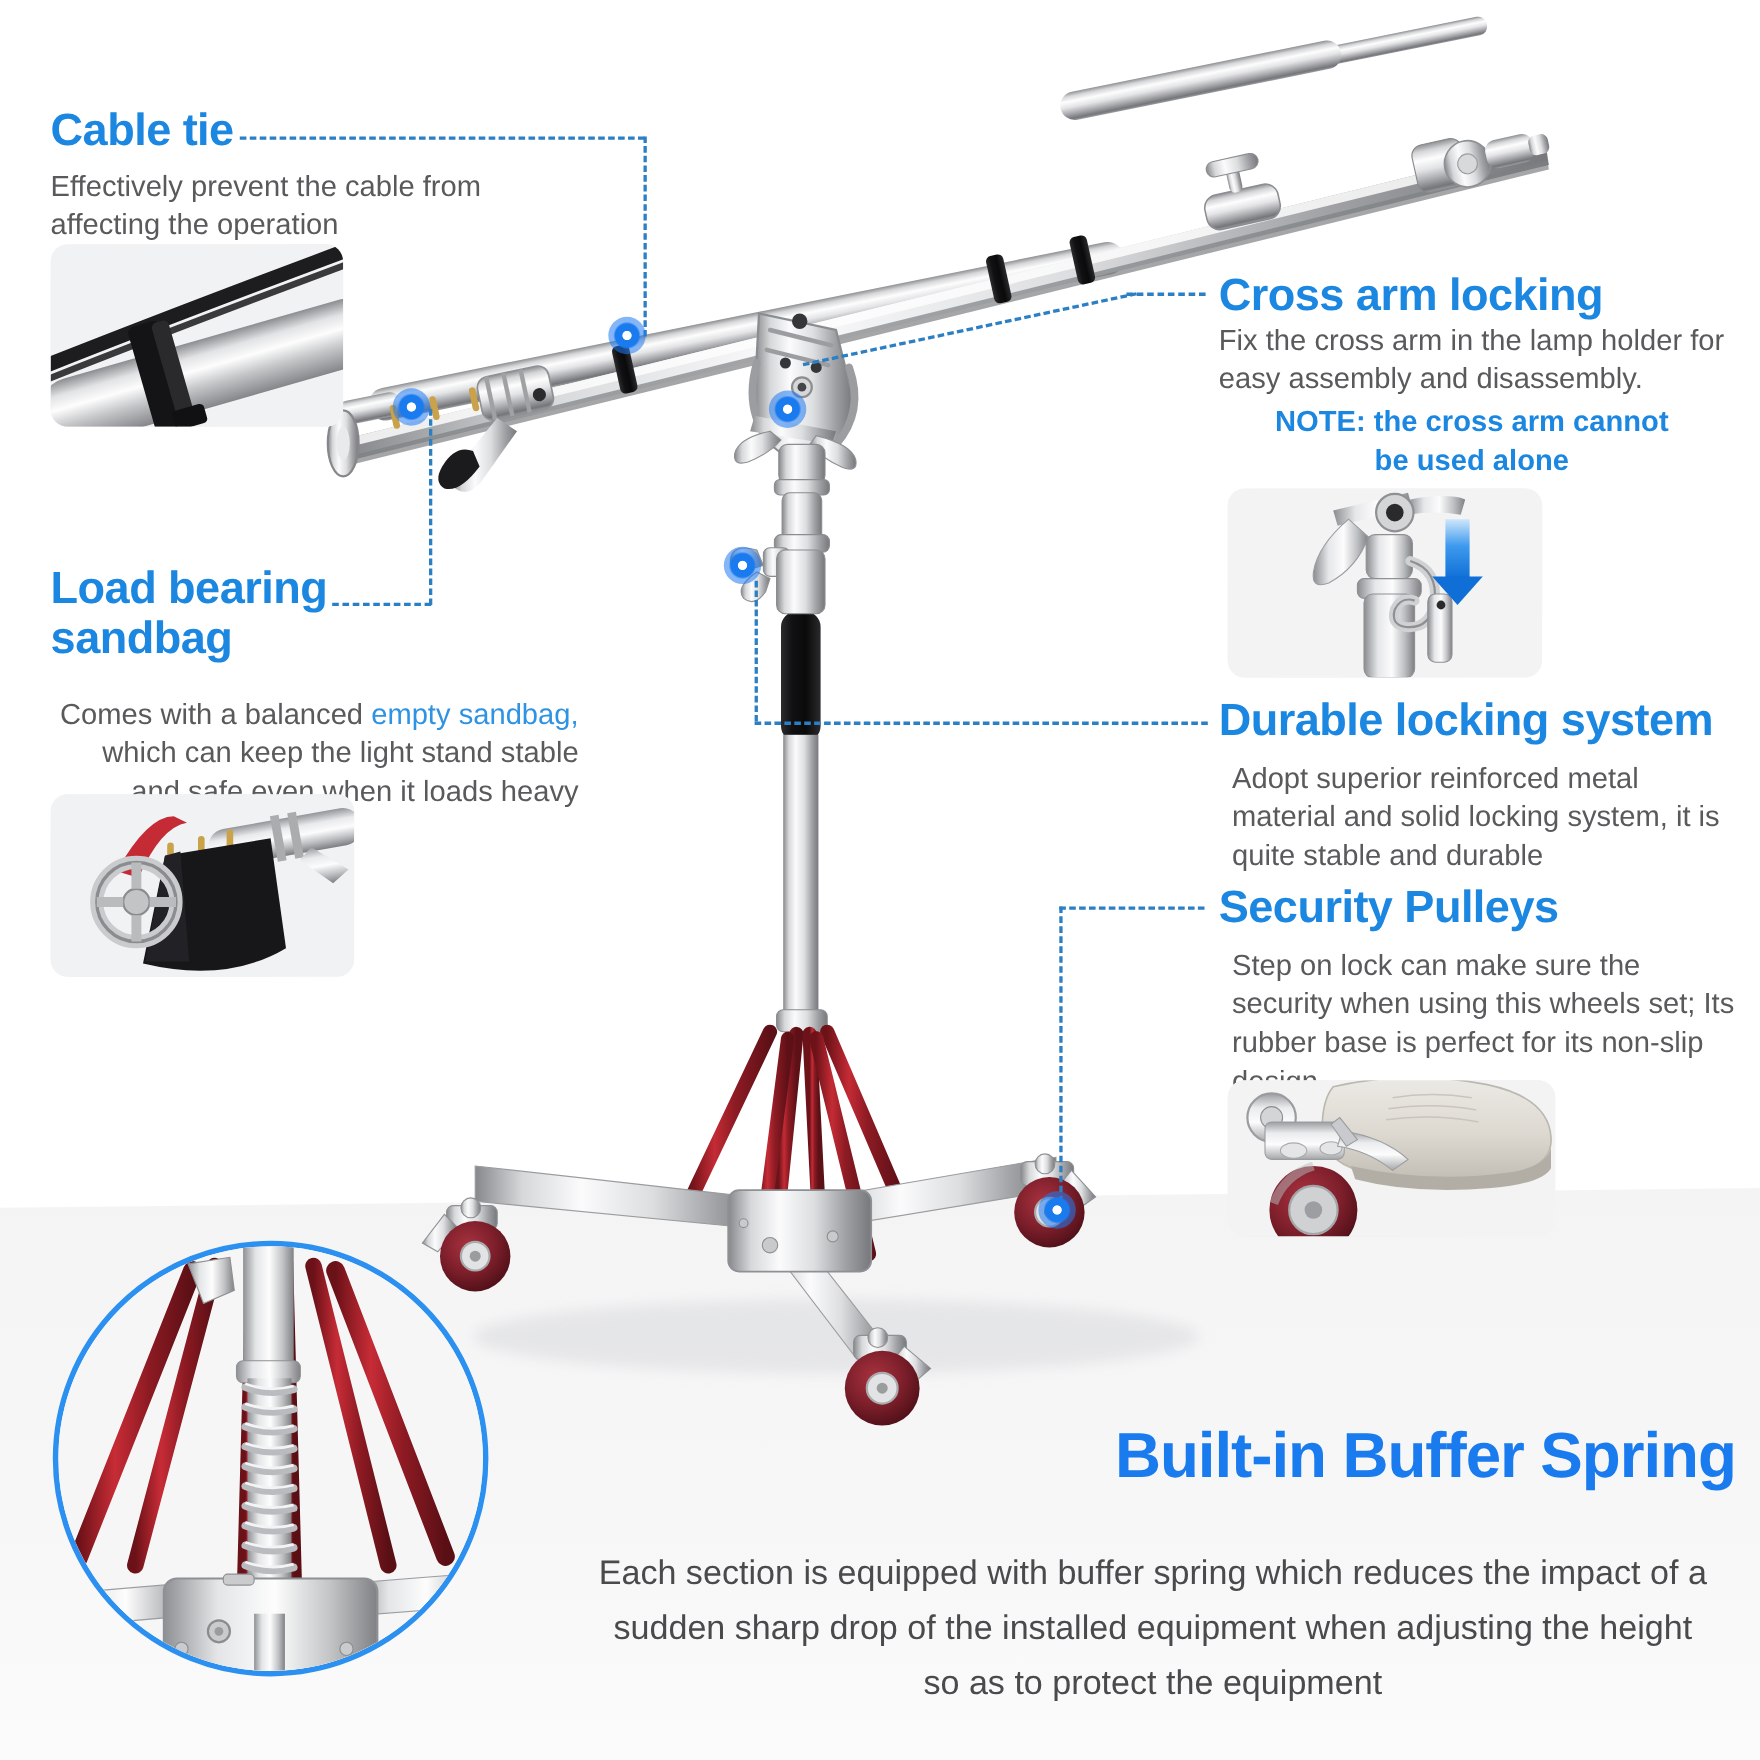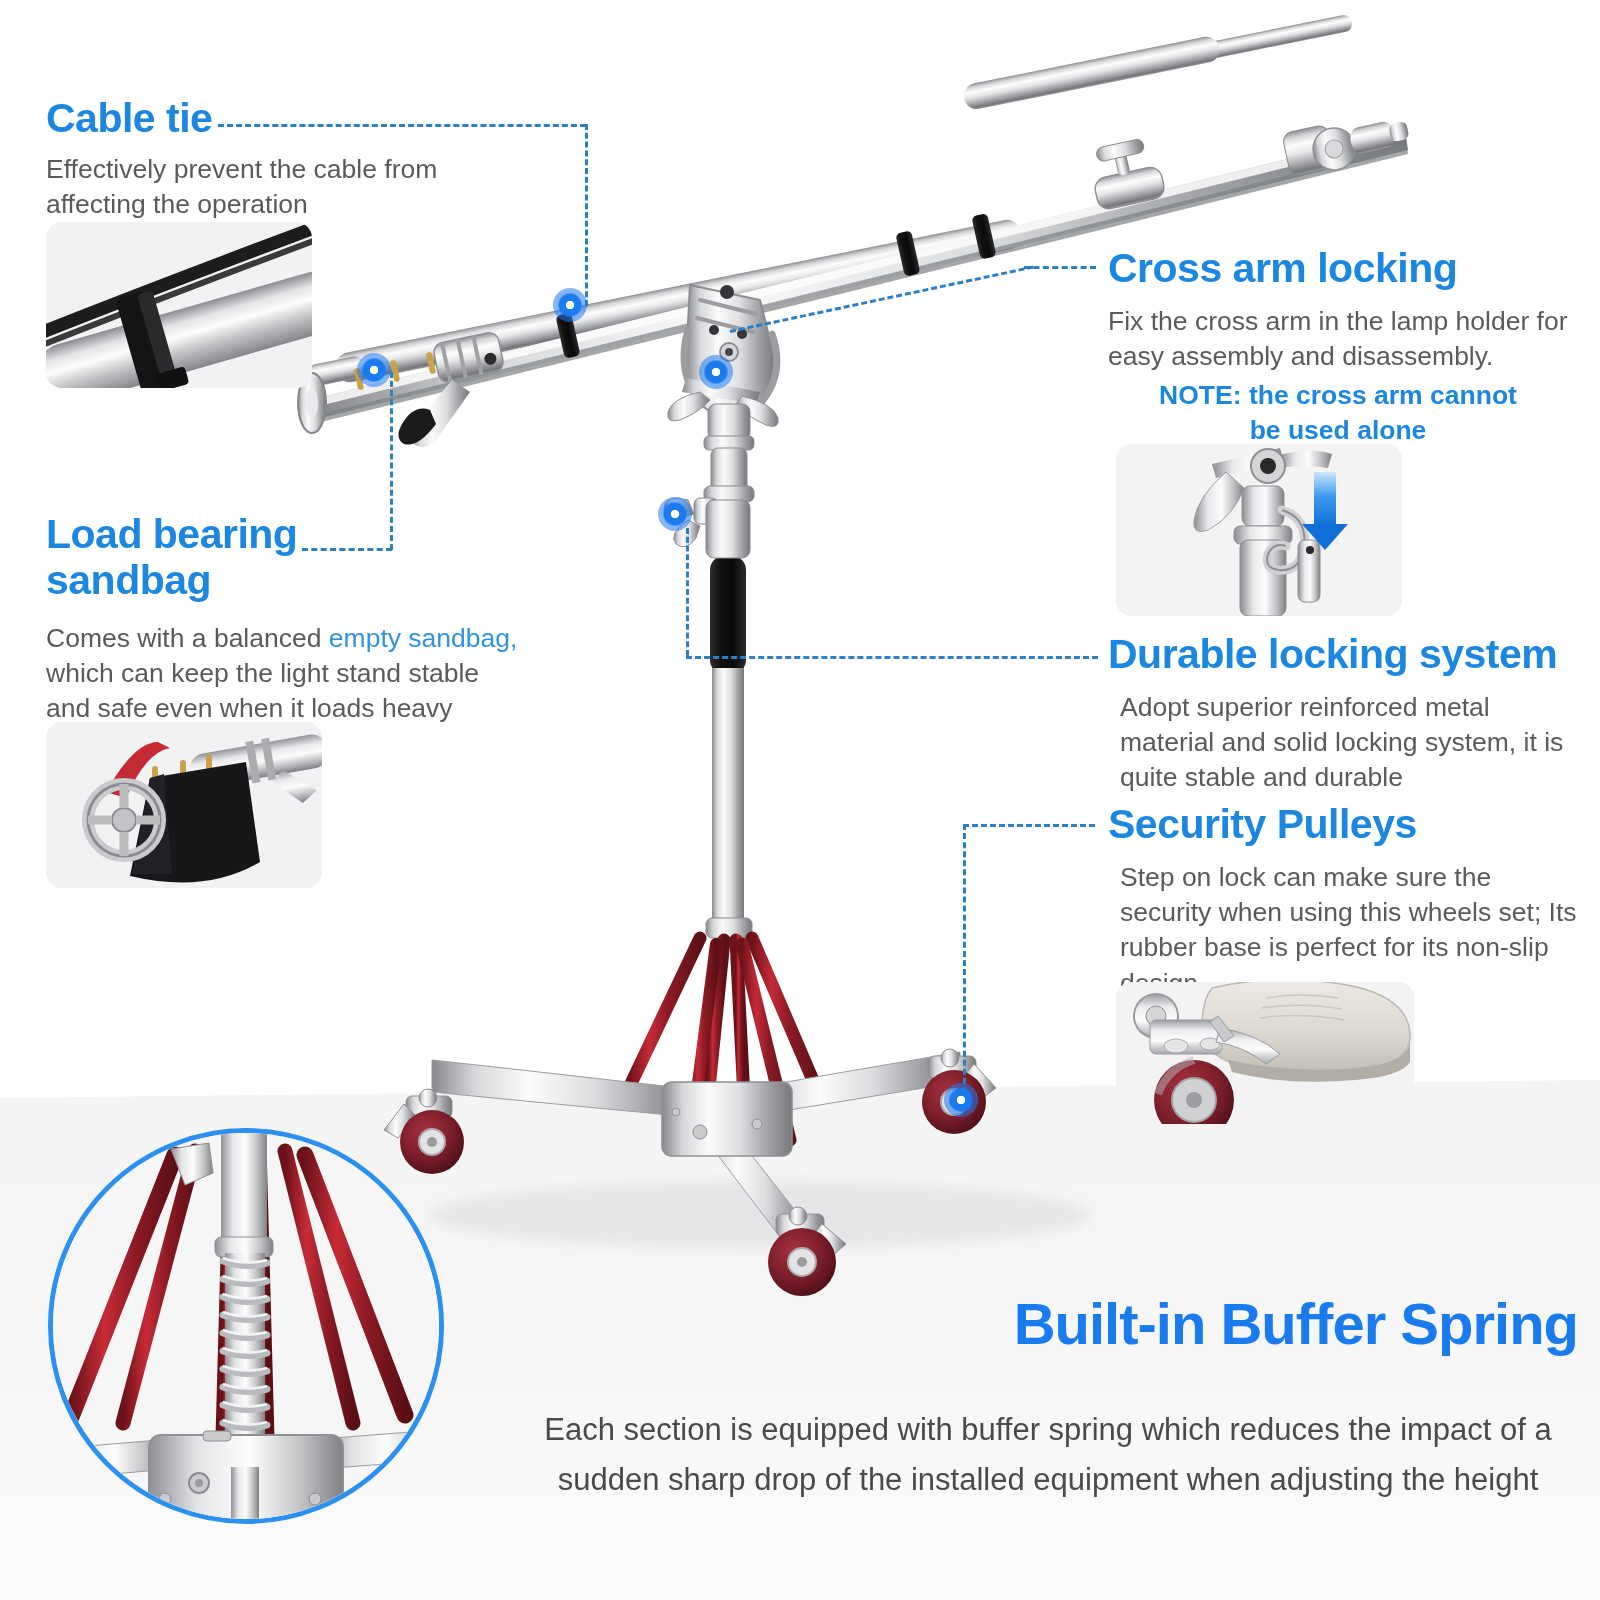--- a/index.html
+++ b/index.html
@@ -327,21 +327,21 @@
           <rect x="100" y="62" width="16" height="96" rx="5" fill="#2a2a2c"></rect>
           <rect x="96" y="144" width="30" height="18" rx="4" fill="#111113"></rect>
         </g>
       </svg>
     </div>
   </div>
 
   <div class="block" style="left:46px; top:512px; width:480px;">
     <div class="heading h-lg">Load bearing</div>
     <div class="heading h-lg">sandbag</div>
-    <div class="body-text" style="margin-top:17px;">
+    <div class="body-text" style="margin-top:28px;text-align:right;">
       <span>Comes with a balanced </span><span class="accent">empty sandbag,</span><span> which can keep the light stand stable and safe even when it loads heavy</span>
     </div>
   </div>
 
   <div class="thumb" style="left:46px; top:722px; width:276px; height:166px;">
     <div class="inner">
       <svg viewBox="0 0 276 166" width="276" height="166">
         <defs>
           <linearGradient id="t2" x1="0" y1="0" x2="0" y2="1">
             <stop offset="0%" stop-color="#93959a"></stop>
@@ -367,21 +367,21 @@
         <circle cx="78" cy="98" r="36" fill="none" stroke="#c9cbcd" stroke-width="12"></circle>
         <circle cx="78" cy="98" r="36" fill="none" stroke="#8a8c8f" stroke-width="3"></circle>
         <circle cx="78" cy="98" r="12" fill="#c2c4c6" stroke="#8a8c8f" stroke-width="2"></circle>
         <path d="M78,62 L78,86 M78,110 L78,134 M42,98 L66,98 M90,98 L114,98" stroke="#b9bbbd" stroke-width="9"></path>
       </svg>
     </div>
   </div>
 
   <div class="block" style="left:1108px; top:246px; width:460px;">
     <div class="heading h-lg">Cross arm locking</div>
-    <div class="body-text" style="margin-top:12px;">Fix the cross arm in the lamp holder for easy assembly and disassembly.</div>
+    <div class="body-text" style="">Fix the cross arm in the lamp holder for easy assembly and disassembly.</div>
     <div class="note" style="margin-top:4px;">NOTE: the cross arm cannot</div>
     <div class="note">be used alone</div>
   </div>
 
   <div class="thumb" style="left:1116px; top:444px; width:286px; height:172px;">
     <div class="inner">
       <svg viewBox="0 0 286 172" width="286" height="172">
         <defs>
           <linearGradient id="t3" x1="0" y1="0" x2="1" y2="0">
             <stop offset="0%" stop-color="#8a8c90"></stop>
@@ -547,15 +547,16 @@
       <circle cx="262" cy="366" r="6" fill="#c9cbcd" stroke="#8a8c8f"></circle>
       <rect x="150" y="298" width="28" height="10" rx="4" fill="#c9cbcd" stroke="#8e9093"></rect>
       <rect x="178" y="334" width="28" height="62" fill="url(#i-steel)"></rect>
     </svg>
   </div>
 
   <div class="hero-title">Built-in Buffer Spring</div>
   <div class="hero-body">
     <div>Each section is equipped with buffer spring which reduces the impact of a</div>
     <div>sudden sharp drop of  the installed equipment when adjusting the height</div>
+    <div>so as to protect the equipment</div>
   </div>
 
 </div>
 
 </body></html>

